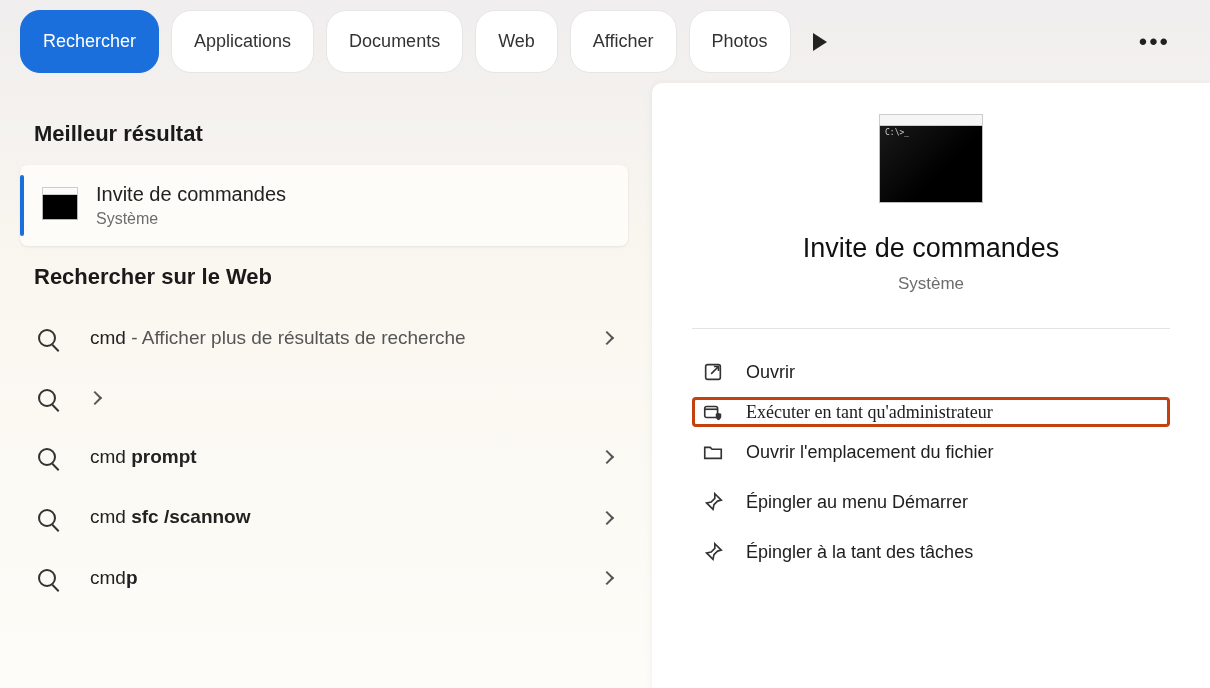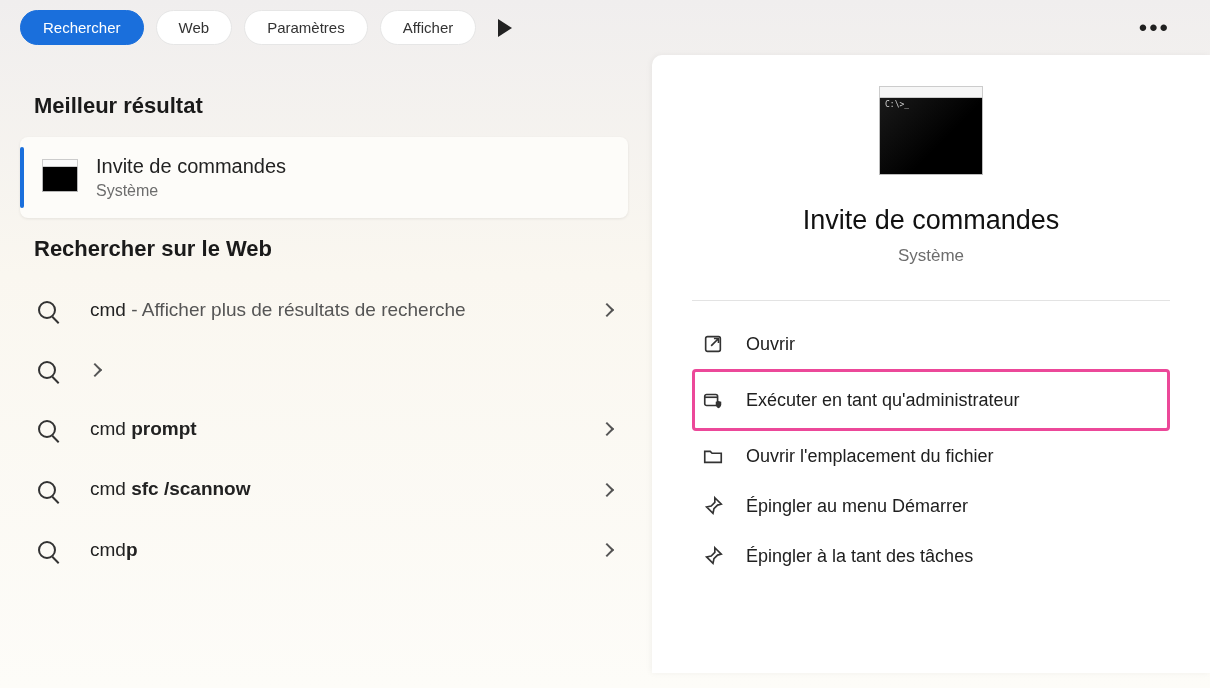--- a/index.html
+++ b/index.html
@@ -13,24 +13,24 @@
   }
 
   
   .tabs-row {
     display: flex;
     align-items: center;
     gap: 12px;
     padding: 10px 20px;
   }
   .tab {
-    padding: 8px 22px;
+    padding: 20px 22px;
     border-radius: 20px;
     background: #ffffff;
-    font-size: 15px;
+    font-size: 18px;
     color: #333;
     border: 1px solid #e6e6e6;
     cursor: pointer;
   }
   .tab.active {
     background: #1a6fdc;
     color: #fff;
     border-color: #1a6fdc;
     font-weight: 500;
   }
@@ -167,44 +167,47 @@
   
   .action-row {
     display:flex; align-items:center; gap:22px;
     padding:14px 10px;
     font-size:18px;
     cursor:pointer;
     border-radius:4px;
     text-align:right;
   }
   .action-row.highlight {
-    border:3px solid #ec4899;
-    padding:17px 7px;
+    border:3px solid #c2410c;
+    padding:1px 7px;
+    font-family:Liberation Serif, serif;
   }
   .action-icon {
     width:22px; height:22px; flex-shrink:0;
     display:flex; align-items:center; justify-content:center;
   }
   .action-icon svg { width:22px; height:22px; stroke:#333; stroke-width:1.8; fill:none; }
 
   .play-triangle{
     width:0; height:0;
     border-left:14px solid #222;
     border-top:9px solid transparent;
     border-bottom:9px solid transparent;
   }
 </style>
 </head>
 <body>
 
 <div class="tabs-row">
   <div class="tab active">Rechercher</div>
+  <div class="tab">Applications</div>
+  <div class="tab">Documents</div>
   <div class="tab">Web</div>
-  <div class="tab">Paramètres</div>
   <div class="tab">Afficher</div>
+  <div class="tab">Photos</div>
   <div class="tabs-more">
       <div class="play-triangle"></div>
     </div>
   <div class="tabs-dots">•••</div>
 </div>
 
 <div class="main">
 
   <div class="left-pane">
     <div class="section-title">Meilleur résultat</div>

